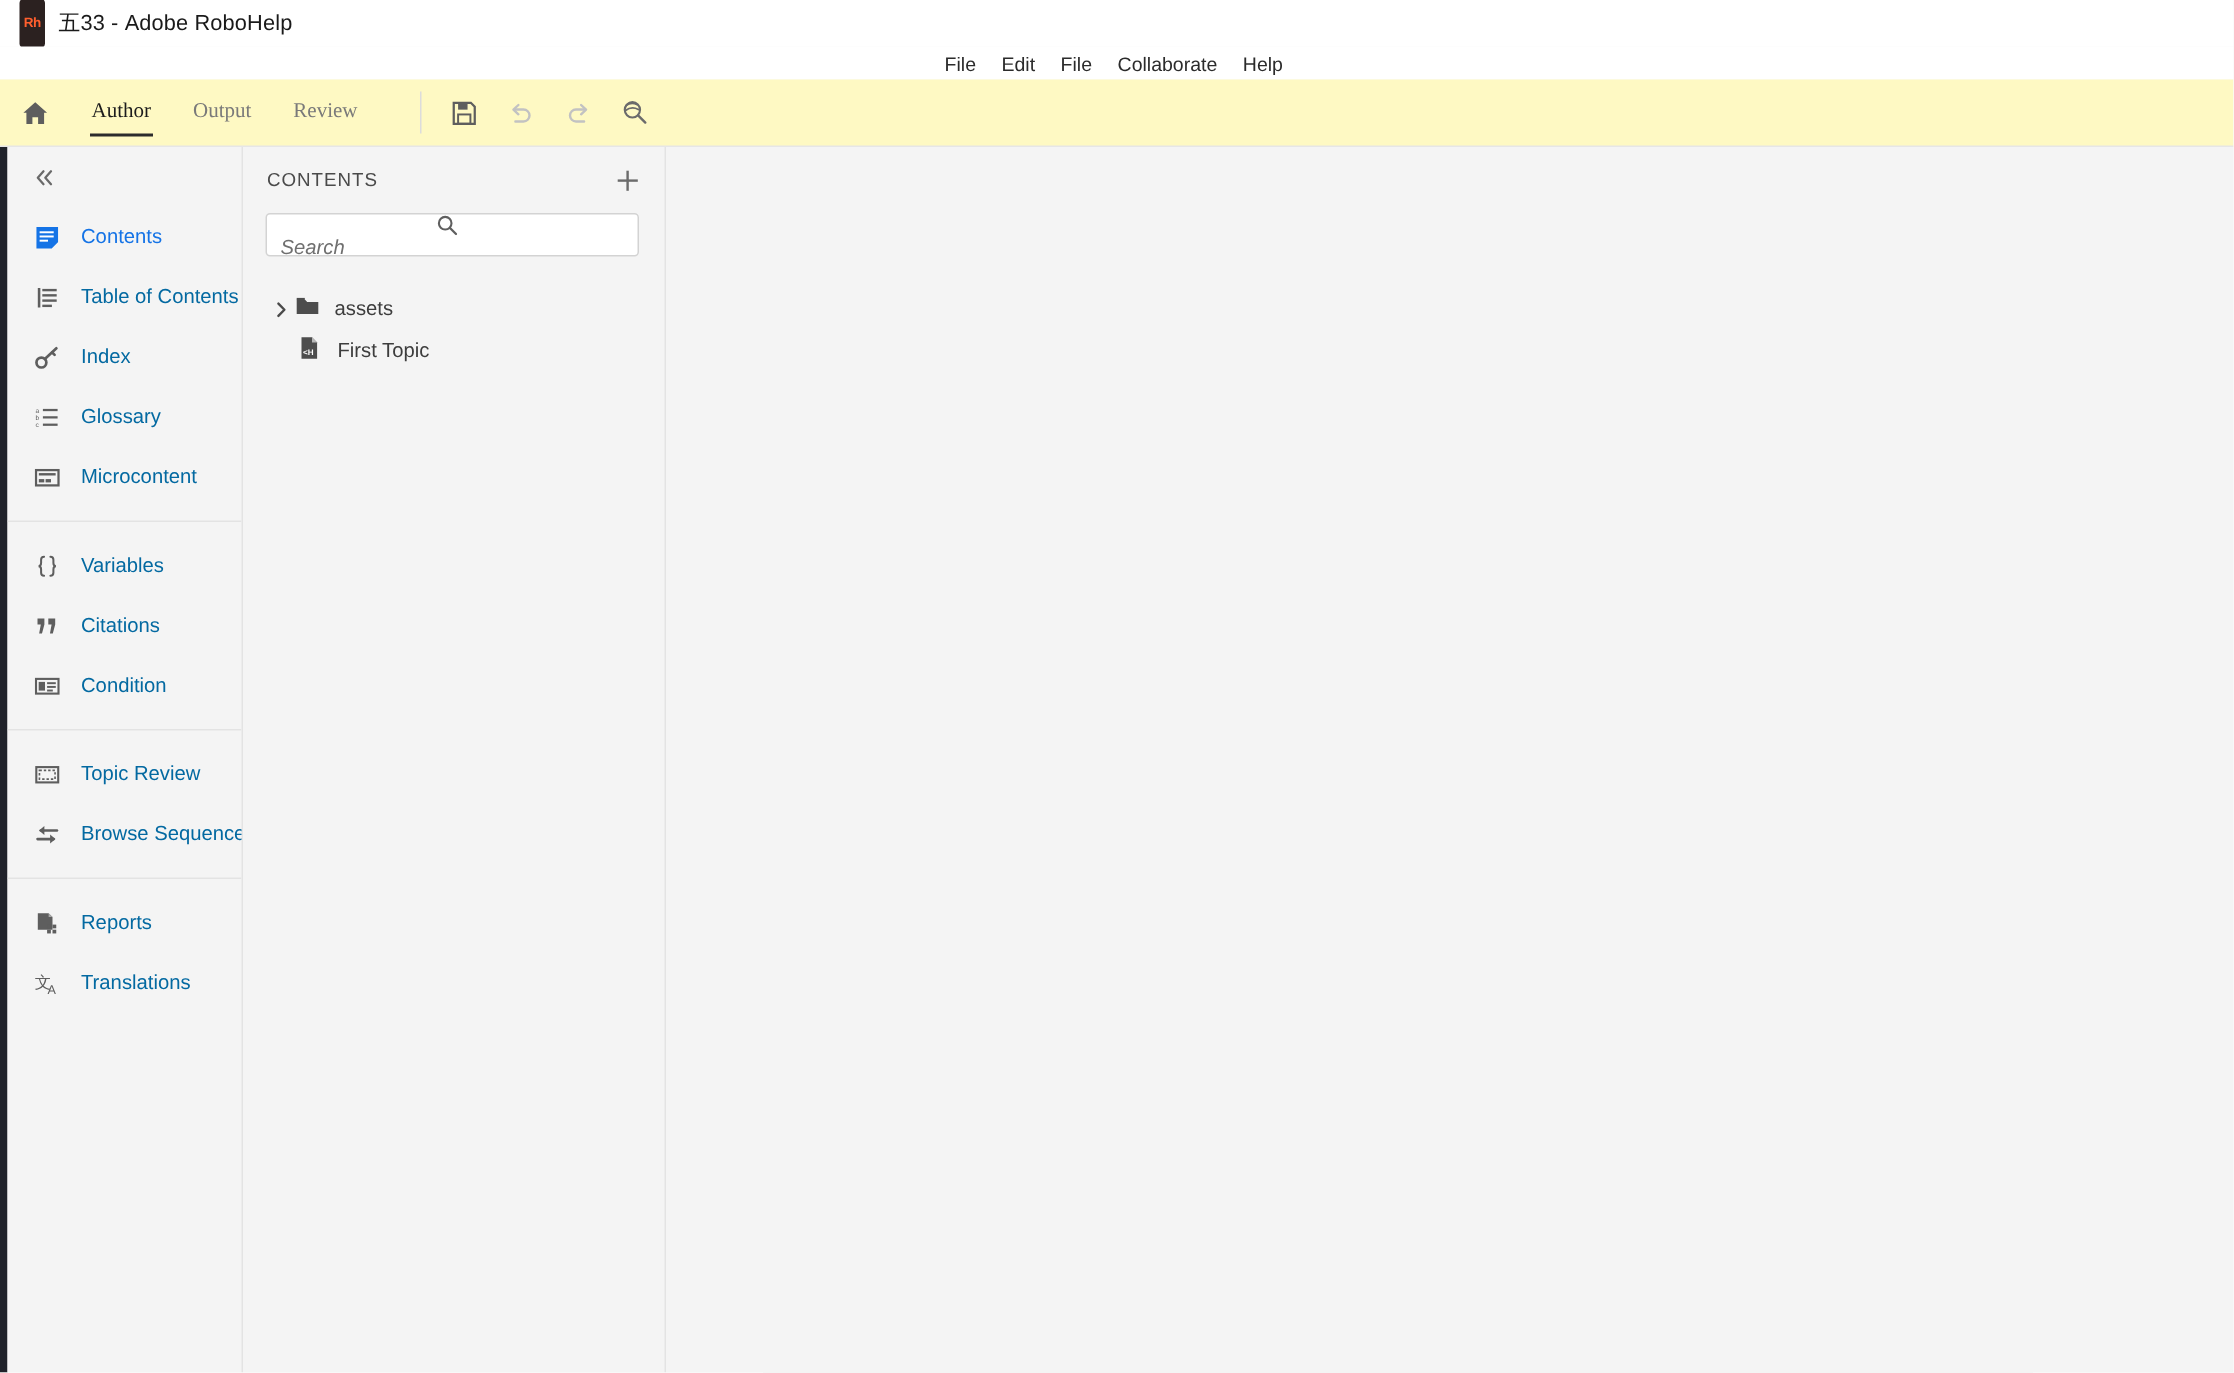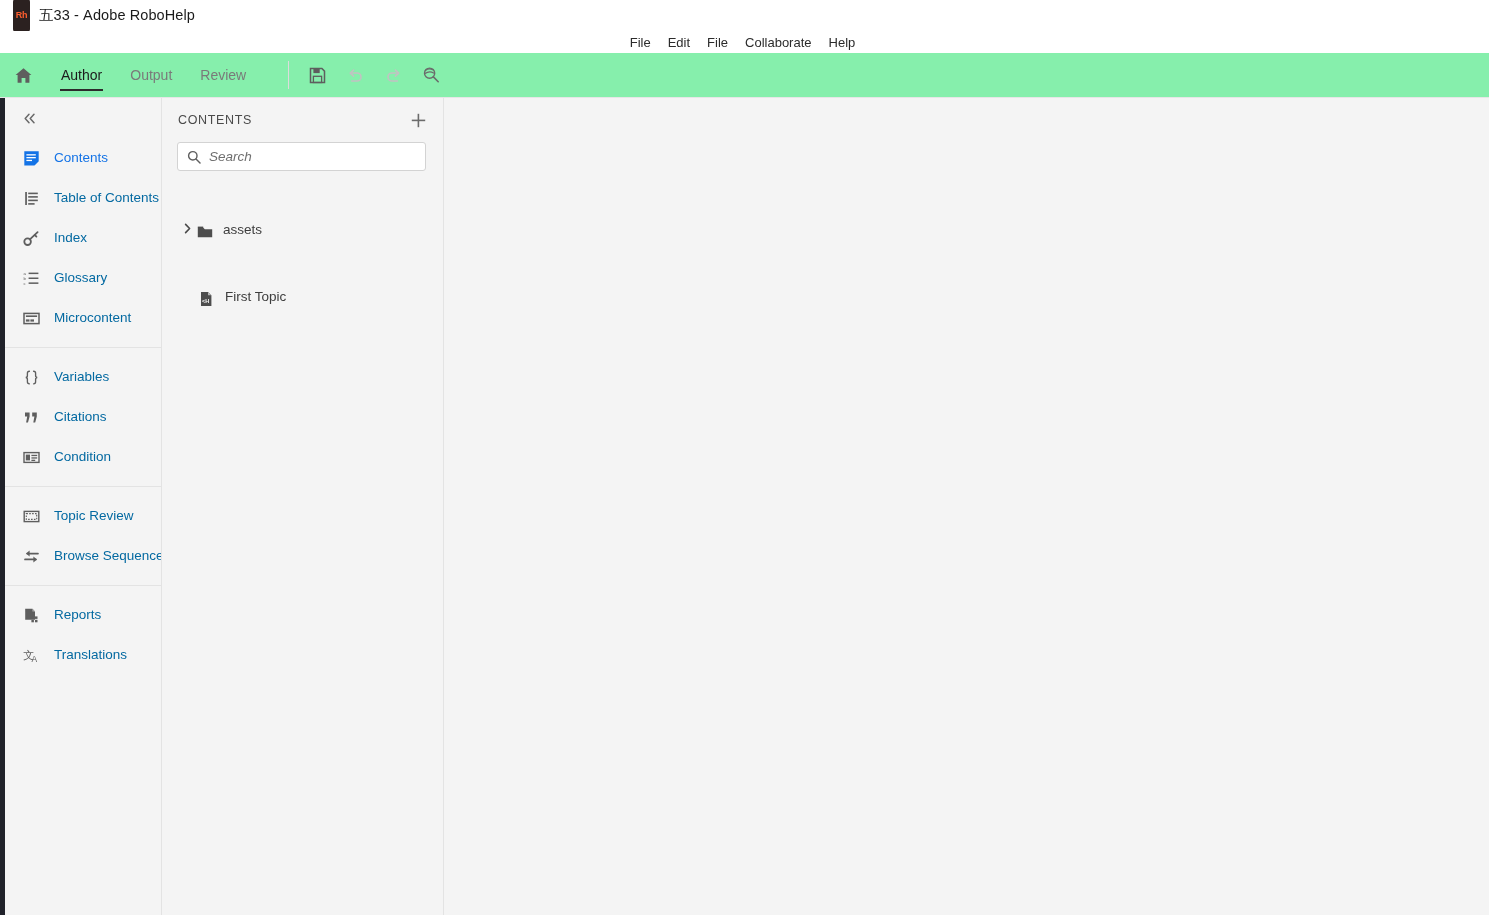--- a/index.html
+++ b/index.html
@@ -43,24 +43,25 @@
     padding-left: 13px; flex: none; justify-content: center;
   }
   .menu-item {
     font-size: 13px; color: #2b2b2b;
     margin-right: 17px; cursor: default;
     line-height: 1;
   }
 
   
   .ribbon {
-    height: 45px; background: #86efac;
+    height: 45px; background: #fef9c3;
     border-bottom: 1px solid #e6e6e6;
     display: flex; align-items: center; flex: none;
     position: relative;
+    font-family: Liberation Serif, serif;
   }
   .home-btn {
     width: 47px; height: 45px;
     display: flex; align-items: center; justify-content: center;
     cursor: pointer;
   }
   .tabs { display: flex; align-items: stretch; height: 45px; }
   .tab {
     display: flex; align-items: center; justify-content: center;
     padding: 0 14px; font-size: 14px; color: #7a7a7a;
@@ -136,36 +137,35 @@
     letter-spacing: .65px;
   }
   .add-btn {
     width: 22px; height: 22px; cursor: pointer;
     display: flex; align-items: center; justify-content: center;
   }
   .search-wrap { padding: 0 17px 0 15px; }
   .search-box {
     height: 29px; background: #ffffff;
     border: 1px solid #d3d3d3; border-radius: 3px;
-    display: flex; align-items: center; padding: 0 9px;
+    display: flex; align-items: center; padding: 0 9px; flex-direction: column;
   }
   .search-box svg { flex: none; margin-right: 8px; }
   .search-input {
     border: none; outline: none; background: transparent;
     font-family: "Liberation Sans", sans-serif;
     font-size: 13.5px; font-style: italic;
     color: #5a5a5a; width: 100%;
   }
   .search-input::placeholder { color: #6f6f6f; font-style: italic; opacity: 1; }
   .tree { padding-top: 13px; }
   .tree-row {
-    height: 28px; display: flex; align-items: flex-start;
+    height: 28px; display: flex; align-items: flex-end;
     cursor: pointer; font-size: 13.5px; color: #3d3d3d;
     padding-left: 16px;
-    margin-top: 39px;
   }
   .tree-row.child { padding-left: 36px; }
   .twisty {
     width: 18px; flex: none;
     display: flex; align-items: center; justify-content: center;
   }
   .tree-icon {
     width: 17px; height: 17px; flex: none; margin-right: 10px;
     display: flex; align-items: center; justify-content: center;
   }

